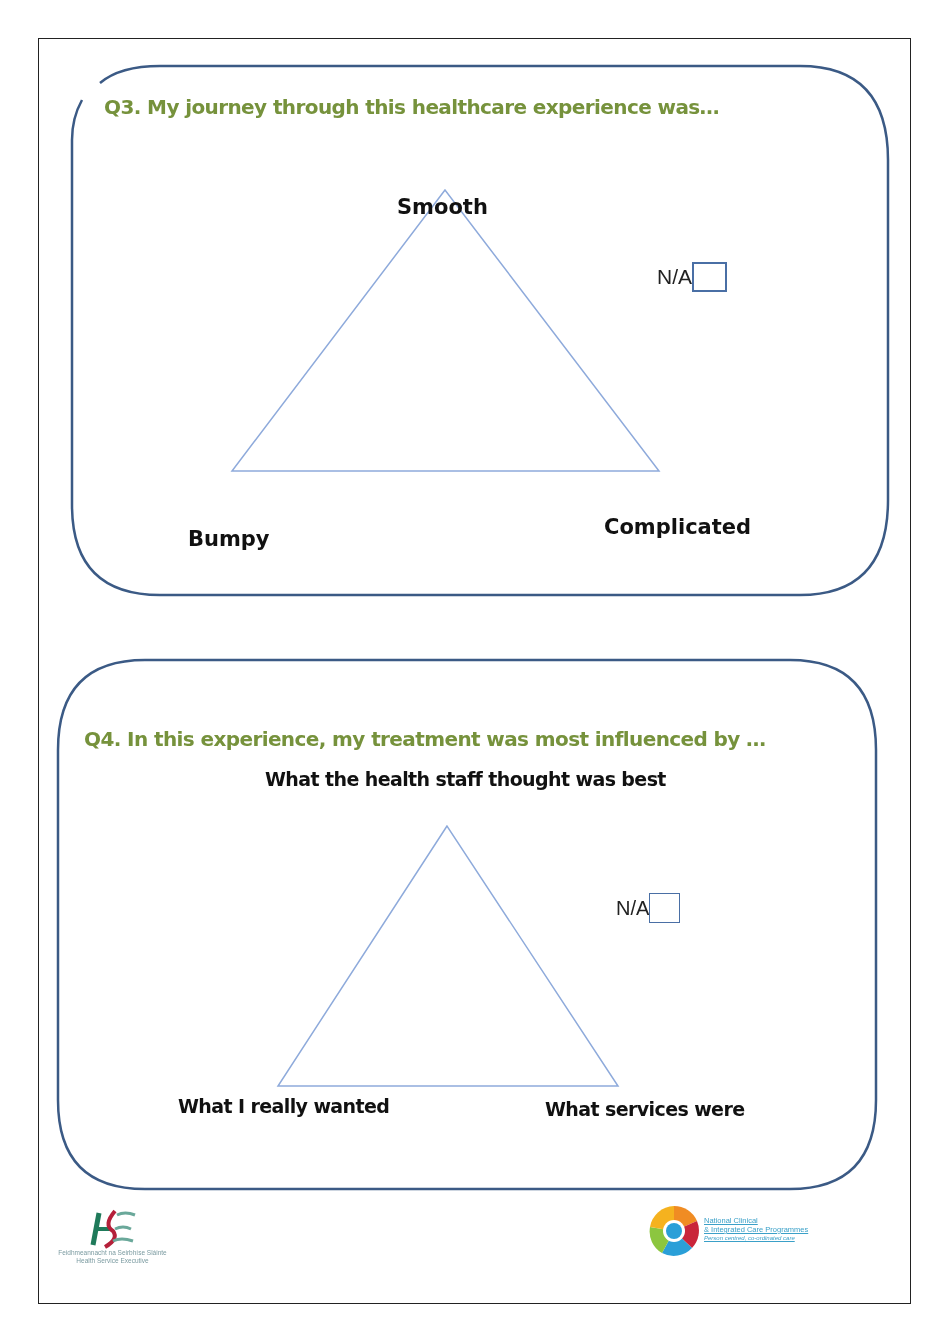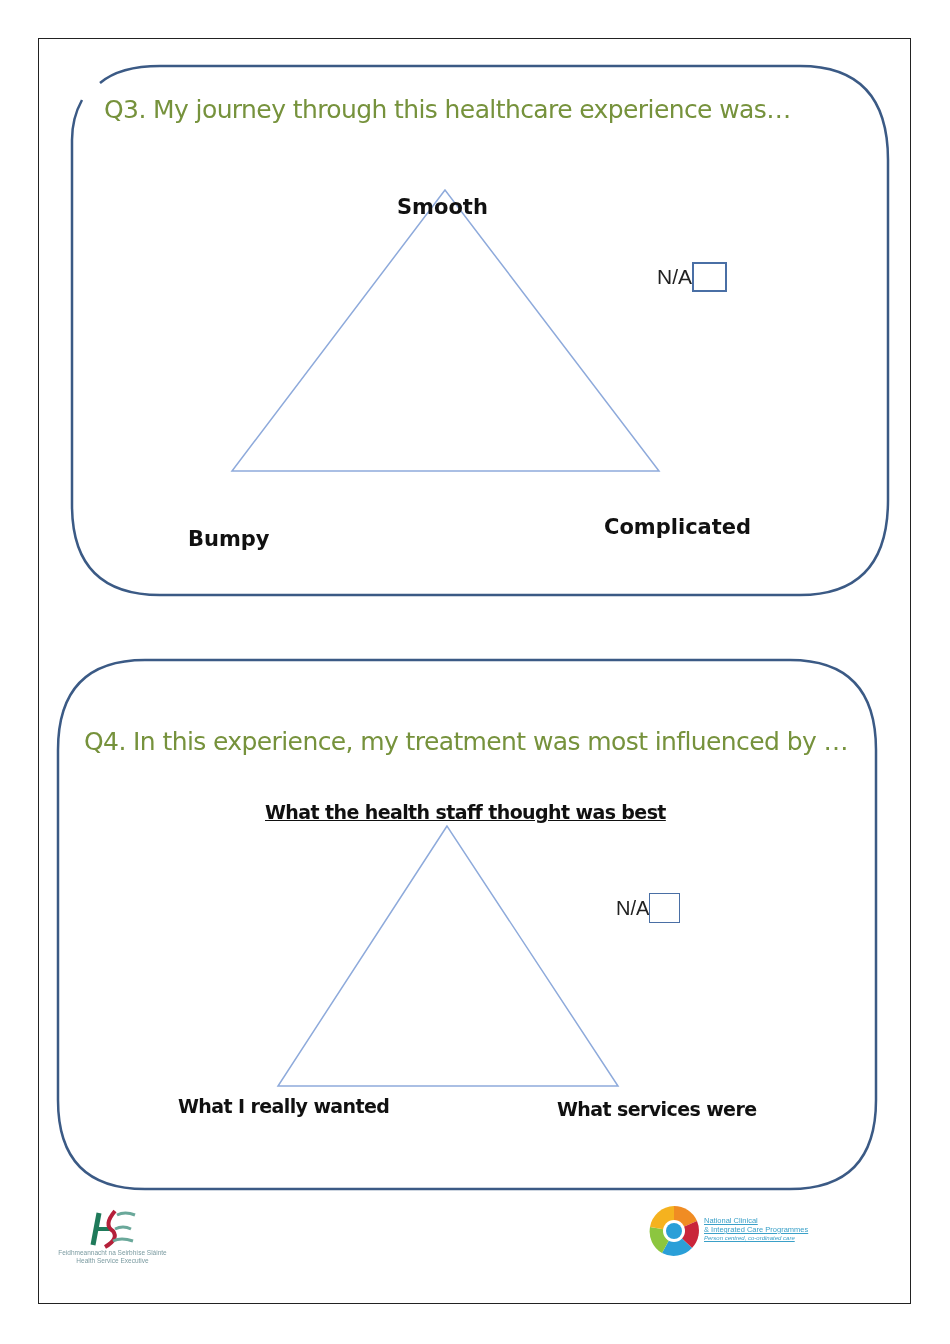--- a/index.html
+++ b/index.html
@@ -1,19 +1,19 @@
 <!DOCTYPE html>
 <html><head>
 <meta charset="utf-8">
 <style>
   html, body { margin:0; padding:0; background:#ffffff; }
   body { width:950px; height:1344px; position:relative; font-family:"Liberation Sans", sans-serif; overflow:hidden; }
   .page-border { position:absolute; left:38px; top:38px; width:873px; height:1266px; border:1px solid #222; box-sizing:border-box; }
   svg.shapes { position:absolute; left:0; top:0; }
-  .q-title { position:absolute; color:#76923c; font-weight:normal; font-size:25px; font-family:"DejaVu Sans", sans-serif; letter-spacing:-0.6px; white-space:nowrap; }
+  .q-title { position:absolute; color:#76923c; font-weight:bold; font-size:20px; font-family:"DejaVu Sans", sans-serif; letter-spacing:-0.6px; white-space:nowrap; }
   .label { position:absolute; color:#111; font-weight:bold; font-family:"DejaVu Sans", sans-serif; white-space:nowrap; }
   .label-q3 { font-size:21px;margin-top:48px; }
   .label-q4 { font-size:19px; letter-spacing:-0.6px; text-align:center; }
   .na-wrap { position:absolute; display:flex; align-items:center; gap:0; }
   .na-text { font-size:21px; color:#222; font-family:"Liberation Sans", sans-serif; }
   .na-box { width:35px; height:30px; border:2px solid #4a6fa5; box-sizing:border-box; background:#fff; cursor:pointer; }
   .hse-logo { position:absolute; left:55px; top:1205px; width:115px; height:60px; }
   .hse-text { position:absolute; left:55px; top:1249px; width:115px; font-size:6.5px; color:#7a9aa0; text-align:center; line-height:8px; }
   .ncp-logo { position:absolute; left:648px; top:1205px; width:52px; height:52px; }
   .ncp-text { position:absolute; left:704px; top:1216px; font-size:7.5px; color:#3aa0c8; line-height:9px;text-decoration:underline; }
@@ -38,23 +38,23 @@
 <div class="q-title" style="left:104px; top:95px;">Q3.  My journey through this healthcare experience was…</div>
 <div class="label label-q3" style="left:397px; top:147px;">Smooth</div>
 <div class="label label-q3" style="left:188px; top:479px;">Bumpy</div>
 <div class="label label-q3" style="left:604px; top:467px;">Complicated</div>
 <div class="na-wrap" style="left:657px; top:262px;">
   <span class="na-text">N/A</span>
   <div class="na-box"></div>
 </div>
 
 <div class="q-title" style="left:84px; top:727px;">Q4. In this experience, my treatment was most influenced by …</div>
-<div class="label label-q4" style="left:265px; top:801px;text-decoration:underline;">What the health staff thought was best</div>
+<div class="label label-q4" style="left:265px; top:768px;">What the health staff thought was best</div>
 <div class="label label-q4" style="left:178px; top:1095px;">What I really wanted</div>
-<div class="label label-q4" style="left:557px; top:1095px; width:198px; line-height:29px;">
+<div class="label label-q4" style="left:545px; top:1095px; width:198px; line-height:29px;">
   <div>What services were</div>
 </div>
 <div class="na-wrap" style="left:616px; top:893px;">
   <span class="na-text" style="font-size:20px;">N/A</span>
   <div class="na-box" style="width:31px; height:30px; border-width:1.5px;"></div>
 </div>
 
 <svg class="hse-logo" viewBox="0 0 115 60">
   <path d="M44 8 L38 40" stroke="#1f7a5a" stroke-width="5" fill="none"></path>
   <path d="M40 24 L56 24" stroke="#1f7a5a" stroke-width="4" fill="none"></path>

